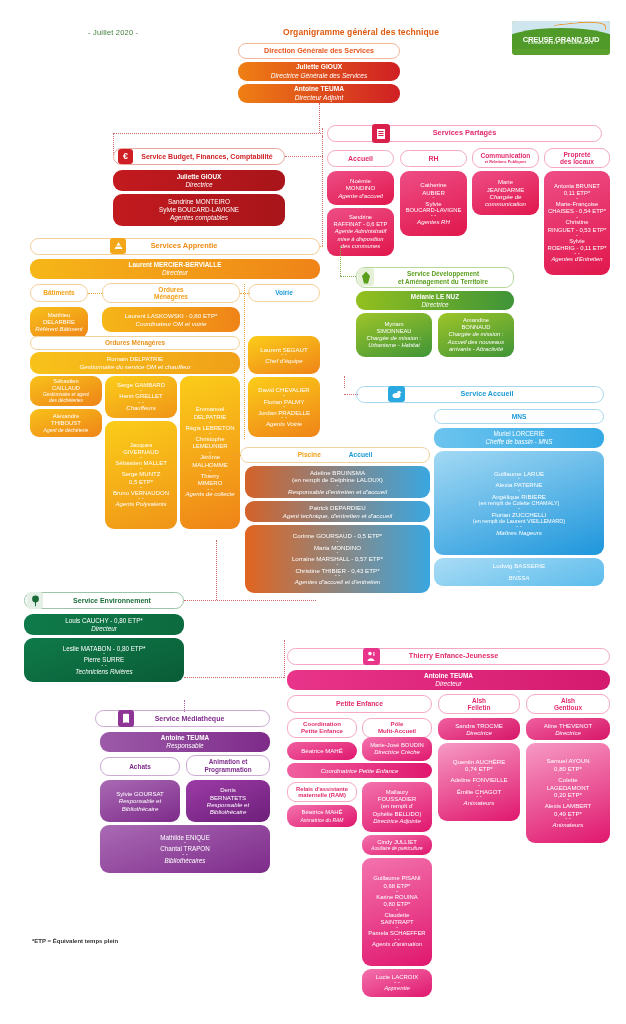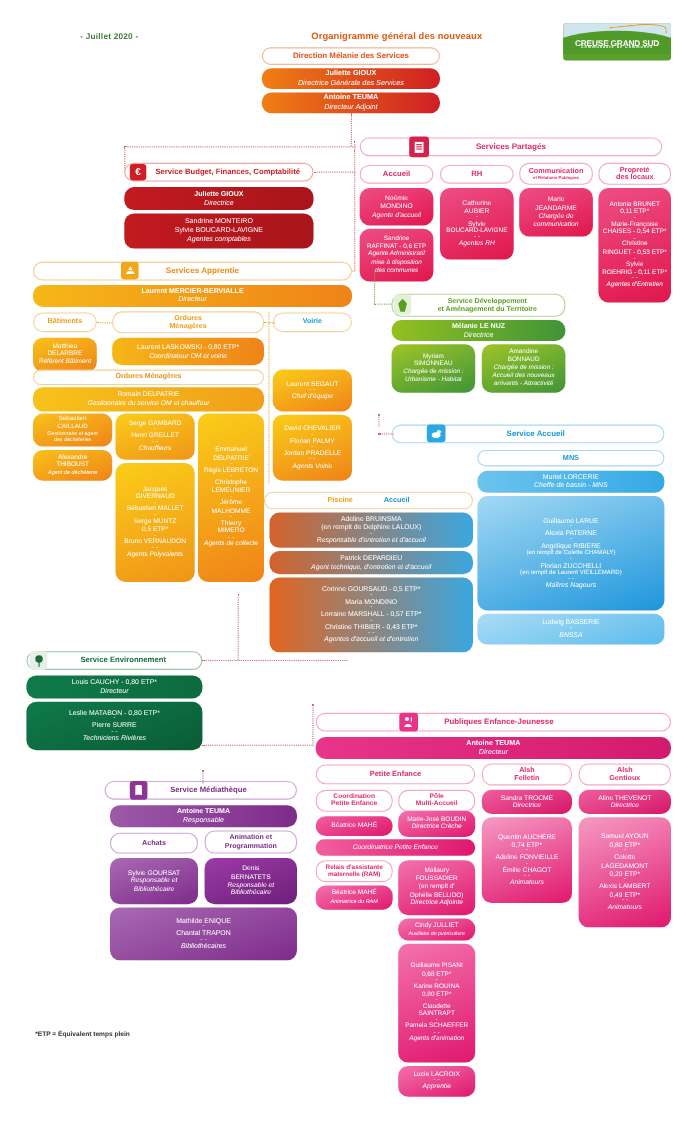--- a/index.html
+++ b/index.html
@@ -3,21 +3,21 @@
 <meta charset="utf-8">
 <style>
   html,body{margin:0;padding:0;background:#ffffff;}
   body{width:626px;height:1024px;position:relative;overflow:hidden;
        font-family:"Liberation Sans","DejaVu Sans",sans-serif;
        -webkit-font-smoothing:antialiased;}
   .abs{position:absolute;box-sizing:border-box;}
   .ctr{display:flex;flex-direction:column;align-items:center;justify-content:center;text-align:center;}
 
   
-  .date-label{font-size:7.5px;font-weight:bold;color:#3f7d3a;letter-spacing:.2px;}
+  .date-label{font-size:7.5px;font-weight:normal;color:#3f7d3a;letter-spacing:.2px;margin-left:15px;}
   .main-title{font-size:8.5px;font-weight:bold;color:#e05a10;letter-spacing:.1px;}
 
   
   .logo{background:#5aa02c;border-radius:3px;overflow:hidden;}
   .logo-sky{position:absolute;left:0;top:0;right:0;height:42%;background:#cfe6ef;}
   .logo-hill{position:absolute;left:-10%;top:22%;width:120%;height:60%;background:#4f9a28;border-radius:50% 50% 0 0/70% 70% 0 0;}
   .logo-t1{position:absolute;left:0;right:0;top:40%;text-align:center;font-size:7.6px;font-weight:bold;color:#ffffff;letter-spacing:-.2px;}
   .logo-t2{position:absolute;left:0;right:0;top:60%;text-align:center;font-size:3.4px;font-weight:bold;color:#ffffff;letter-spacing:.9px;}
   .logo-swoosh{position:absolute;right:4%;top:4%;width:52%;height:30%;border-top:1.6px solid #f0921e;border-right:1.6px solid #f0921e;border-radius:0 60% 0 0;transform:rotate(-6deg);}
 
@@ -42,31 +42,31 @@
   .dotv-g{position:absolute;border-left:1px dotted #7fae4a;}
   .doth-g{position:absolute;border-top:1px dotted #7fae4a;}
   .dotv-p{position:absolute;border-left:1px dotted #b06aa8;}
 
   .foot{font-size:6px;font-weight:bold;color:#333;}
 </style>
 </head>
 <body>
 
 <div class="abs date-label" style="left:73px;top:28px;">- Juillet 2020 -</div>
-<div class="abs main-title" style="left:283px;top:27px;">Organigramme général des nouveaux</div>
+<div class="abs main-title" style="left:283px;top:27px;">Organigramme général des technique</div>
 
 <div class="abs logo" style="left:512px;top:21px;width:98px;height:34px;">
   <div class="logo-sky"></div>
   <div class="logo-hill"></div>
   <div class="logo-swoosh"></div>
   <div class="logo-t1">CREUSE GRAND SUD</div>
   <div class="logo-t2">Communauté de Communes</div>
 </div>
 
-<div class="abs pill" style="left:238px;top:43px;width:162px;height:16px;font-size:7.2px;color:#e8541c;border-color:#f2b79a;">Direction Mélanie des Services</div>
+<div class="abs pill" style="left:238px;top:43px;width:162px;height:16px;font-size:7.2px;color:#e8541c;border-color:#f2b79a;">Direction Générale des Services</div>
 <div class="abs blk" style="left:238px;top:62px;width:162px;height:19px;background:linear-gradient(90deg,#ef7f13,#cf1f24);font-size:6.6px;">
   <div class="nm">Juliette GIOUX</div>
   <div class="rl">Directrice Générale des Services</div>
 </div>
 <div class="abs blk" style="left:238px;top:84px;width:162px;height:19px;background:linear-gradient(90deg,#ef7f13,#cf1f24);font-size:6.6px;">
   <div class="nm">Antoine TEUMA</div>
   <div class="rl">Directeur Adjoint</div>
 </div>
 
 <div class="dotv" style="left:319px;top:103px;height:30px;"></div>
@@ -421,21 +421,21 @@
 <div class="abs blk" style="left:100px;top:825px;width:170px;height:48px;background:linear-gradient(160deg,#a96ab4,#7e2b8a);font-size:6.3px;">
   <div>Mathilde ENIQUE</div>
   <div class="sep">-</div>
   <div>Chantal TRAPON</div>
   <div class="sep">- -</div>
   <div class="rl">Bibliothécaires</div>
 </div>
 <div class="dotv-p" style="left:184px;top:700px;height:12px;"></div>
 
 <div class="abs pill" style="left:287px;top:648px;width:323px;height:17px;font-size:7.2px;color:#e32a6d;border-color:#f5a8c4;padding-left:10px;">
-    <span>Publiques Enfance-Jeunesse</span>
+    <span>Thierry Enfance-Jeunesse</span>
   </div>
 <div class="icochip" style="left:363px;top:648px;width:17px;height:17px;background:#e8348a;">
   <svg width="11" height="11" viewBox="0 0 11 11">
       <circle cx="4" cy="2.6" r="1.8" fill="#fff"></circle>
       <path d="M1.5 10 A3.6 3.6 0 0 1 8.5 10 Z" fill="#fff"></path>
       <rect x="7.4" y="1" width="1" height="4" fill="#fff"></rect>
     </svg>
 </div>
 <div class="abs blk" style="left:287px;top:670px;width:323px;height:20px;background:linear-gradient(90deg,#e8348a,#d41a6e);font-size:6.5px;">
   <div class="nm">Antoine TEUMA</div>

